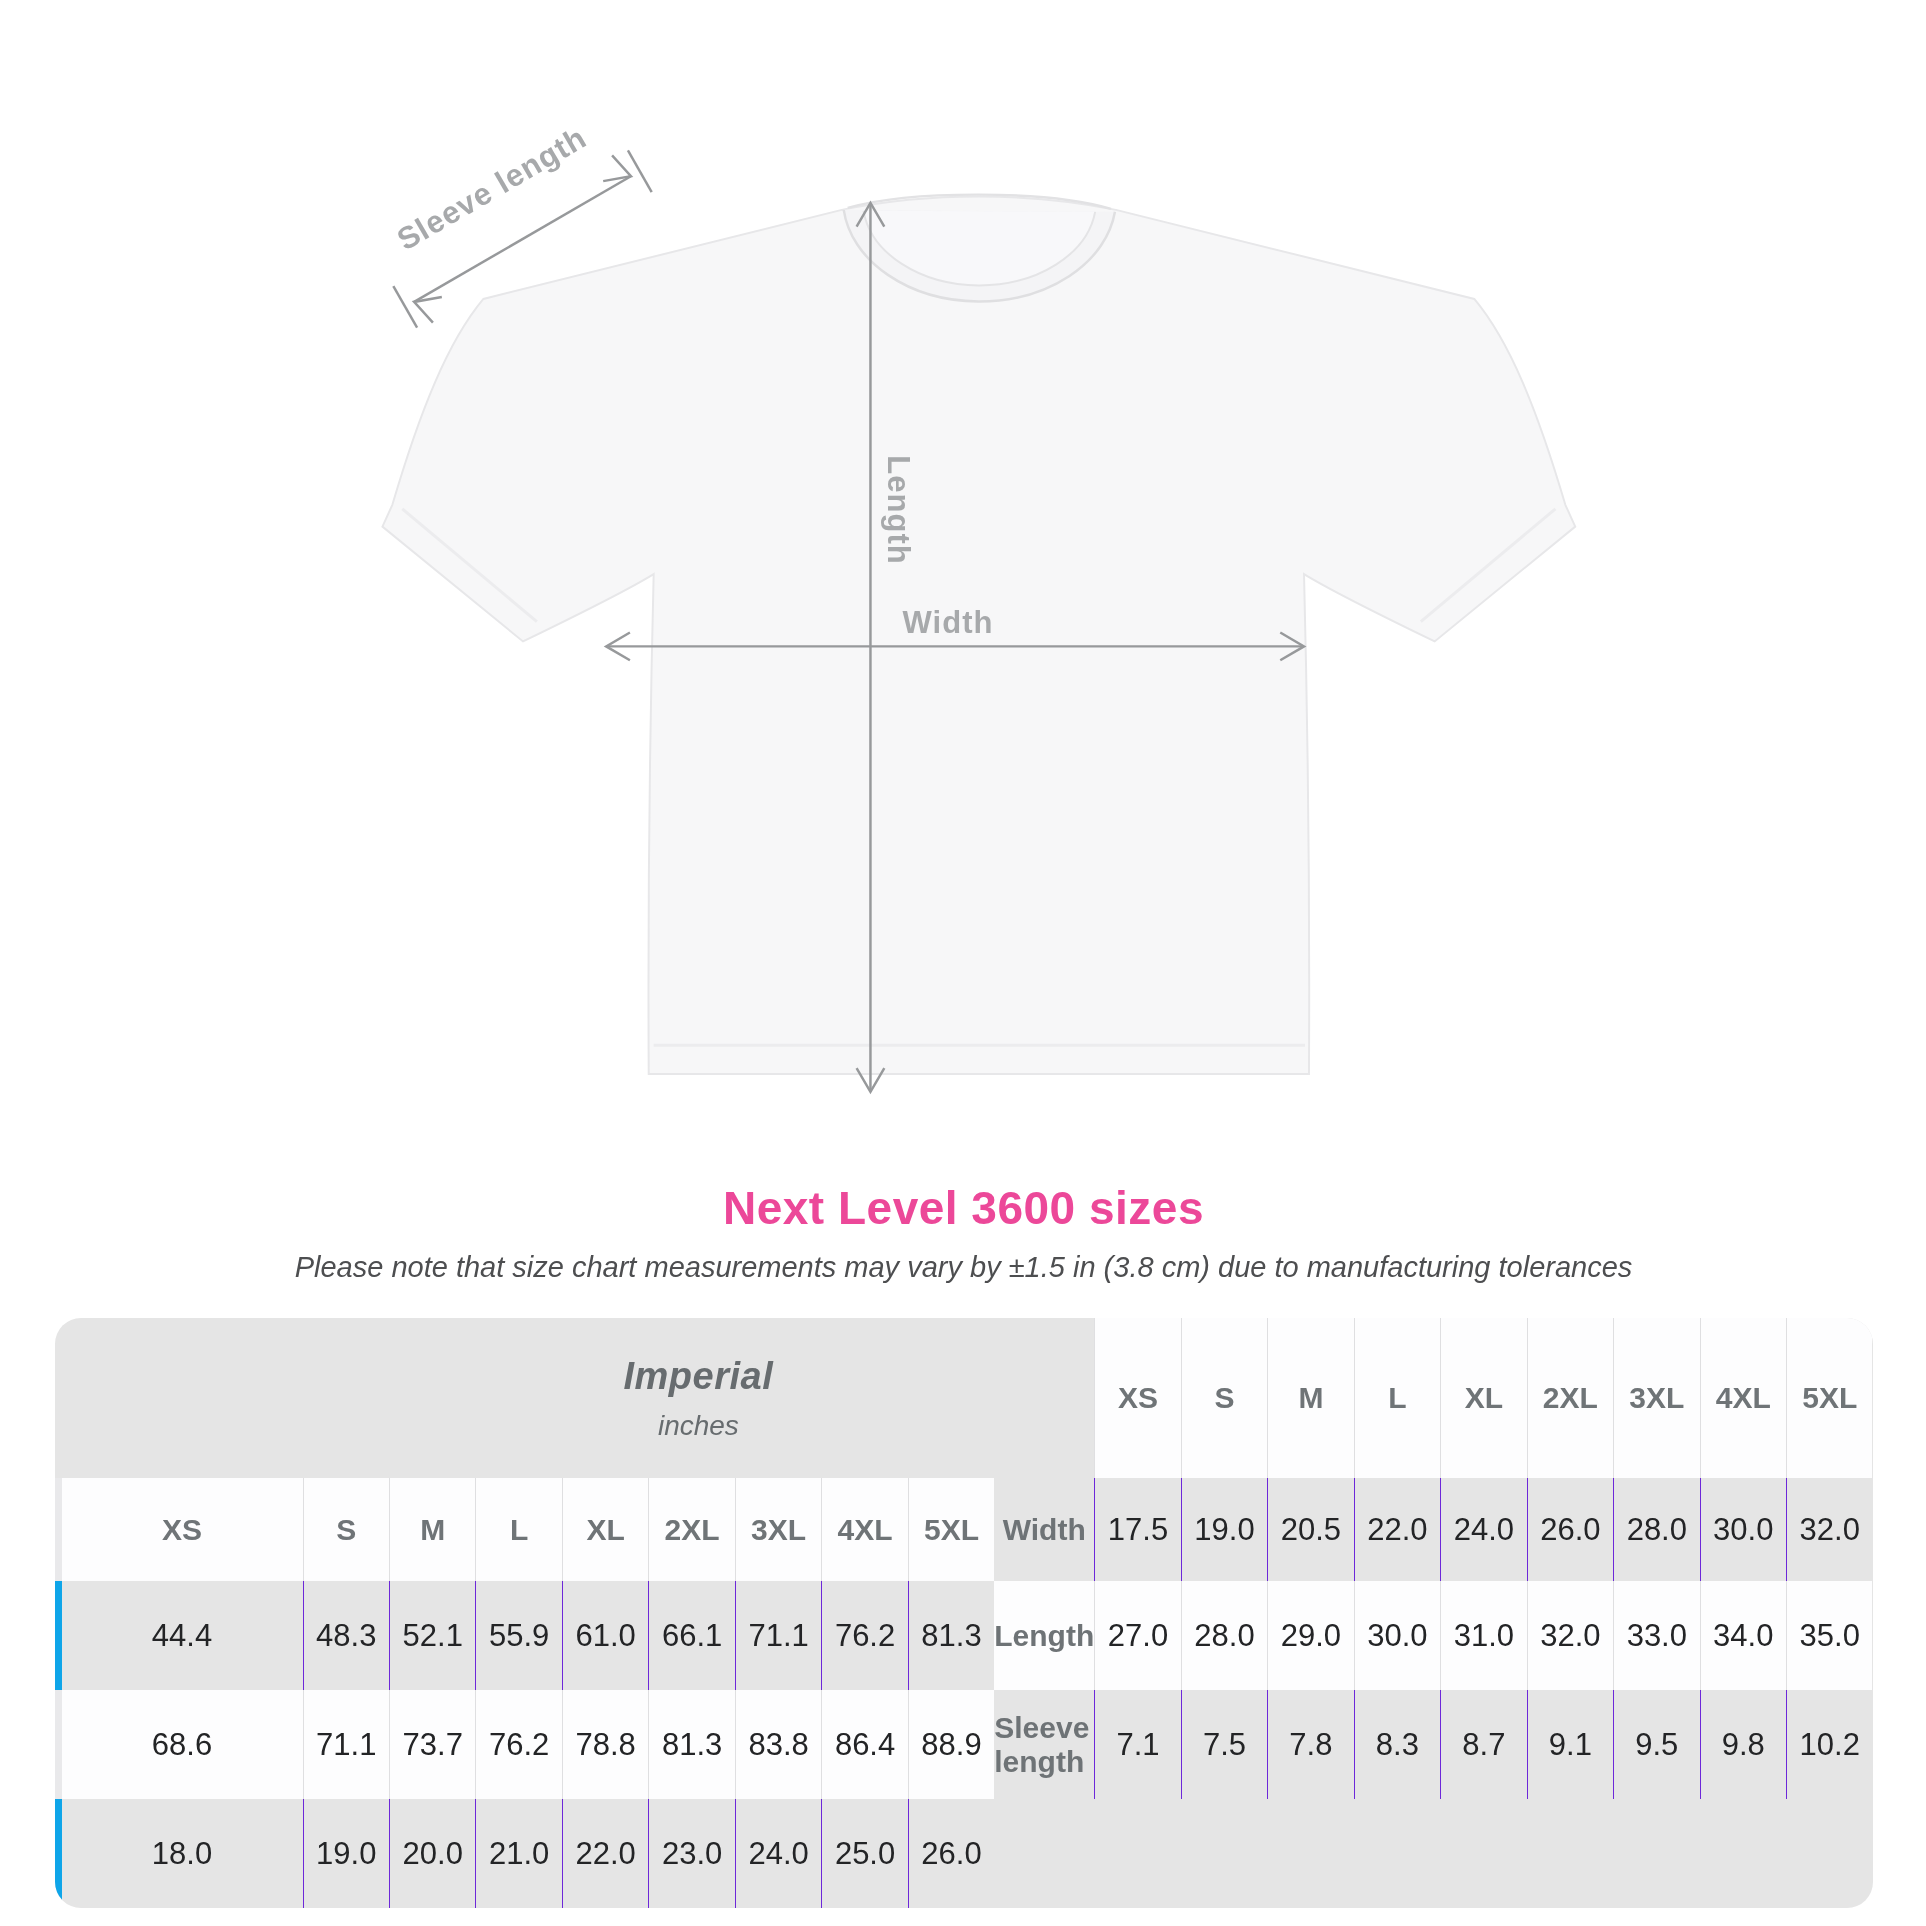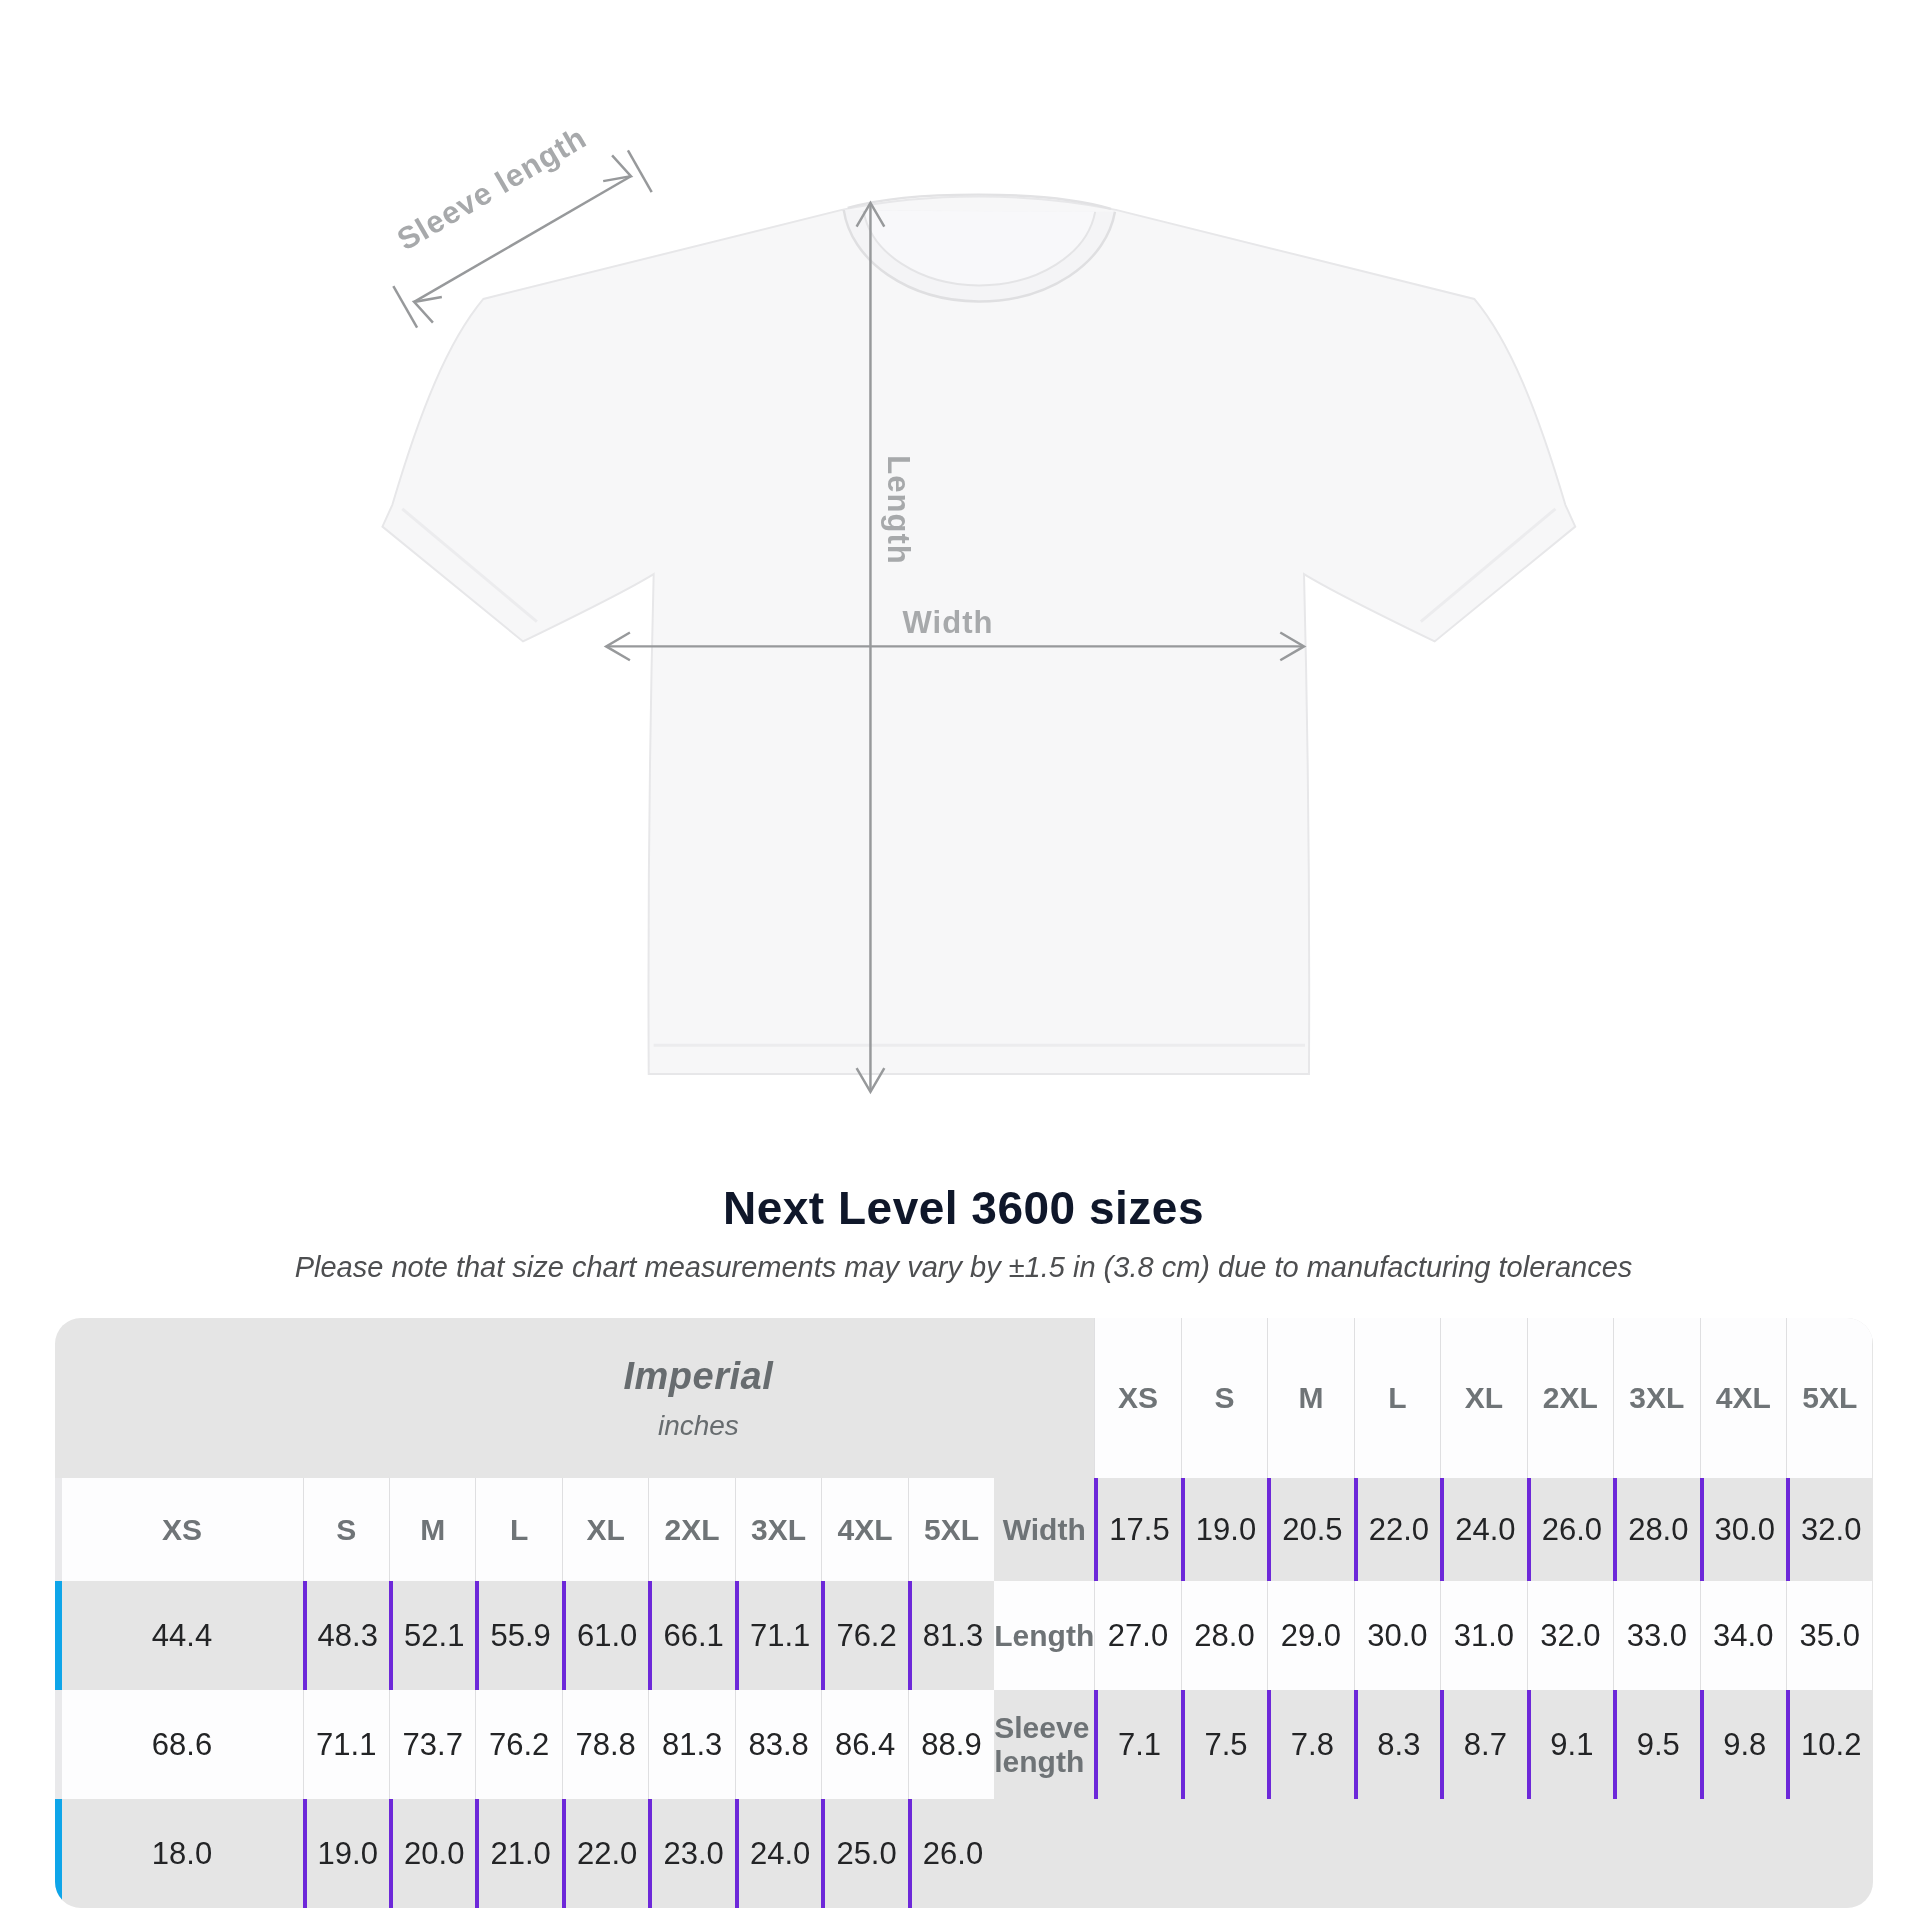--- a/index.html
+++ b/index.html
@@ -14,21 +14,21 @@
   .dim-label{
     position:absolute;font-weight:bold;color:#a7a9ab;font-size:31px;
     white-space:nowrap;letter-spacing:1px;
   }
   .lbl-sleeve{left:492px;top:189px;transform:translate(-50%,-50%) rotate(-30.3deg);}
   .lbl-length{left:898px;top:510px;transform:translate(-50%,-50%) rotate(90deg);}
   .lbl-width{left:948px;top:623px;transform:translate(-50%,-50%);}
   
   .page-title{
     margin:8px 0 0 0;text-align:center;font-size:46px;font-weight:bold;
-    color:#0f172a;letter-spacing:0.5px;
+    color:#ec4899;letter-spacing:0.5px;
   }
   .page-note{
     margin:16px 0 0 0;text-align:center;font-style:italic;
     font-size:29px;color:#4d4e50;
   }
   
   .table-card{
     margin:34px auto 0 auto;width:1818px;background:#e5e5e5;
     border-radius:26px;overflow:hidden;
   }
@@ -46,21 +46,21 @@
   .cell{
     display:flex;align-items:center;justify-content:center;
     box-sizing:border-box;
   }
   .r-white{background:#fdfdfe;}
   .r-gray{background:transparent;}
   .label{font-weight:bold;color:#6e7376;font-size:30px;}
   .sizehead{font-weight:bold;color:#6f7477;font-size:30px;}
   .val{color:#232426;font-size:31px;}
   .r-white.sep{border-left:1px solid #dfdfe1;}
-  .r-gray.sep{border-left:4px solid #6d28d9;}
+  .r-gray.sep{border-left:1px solid #6d28d9;}
   .r-white.m-start{border-left:7px solid #e9e9eb;}
   .r-gray.m-start{border-left:7px solid #0ea5e9;}
 </style>
 </head>
 <body>
 
 <div class="diagram">
   <svg width="1927" height="1173" viewBox="0 0 1946 1185">
 
     <path d="M 850 212

